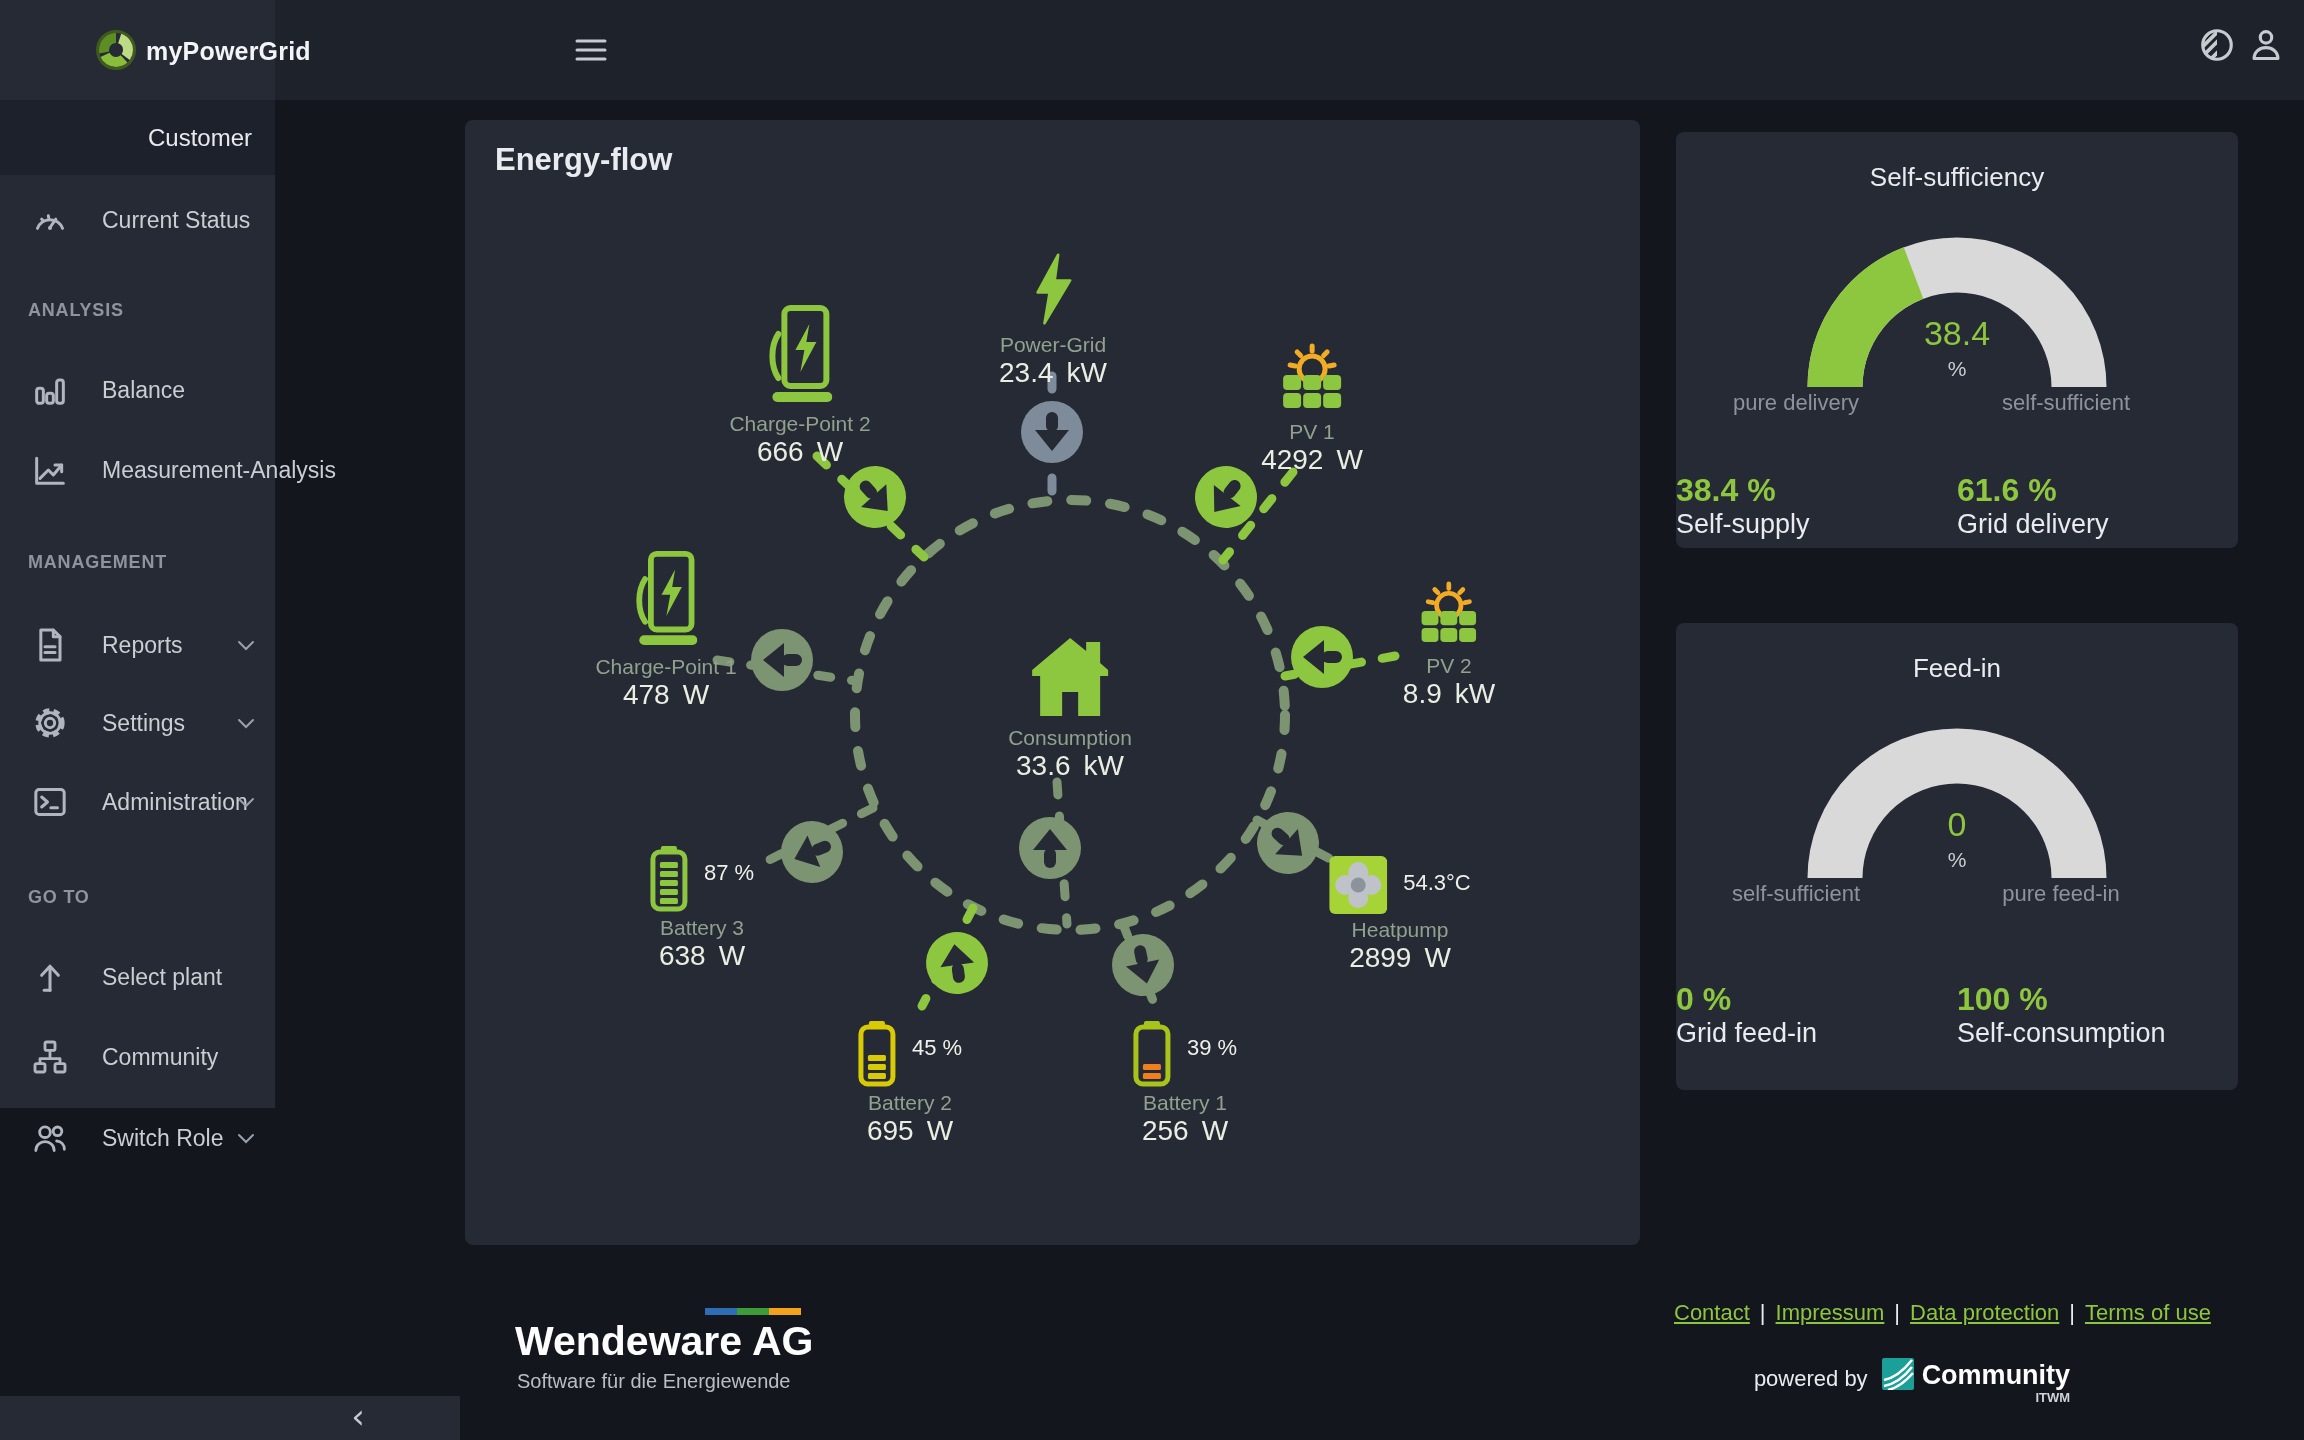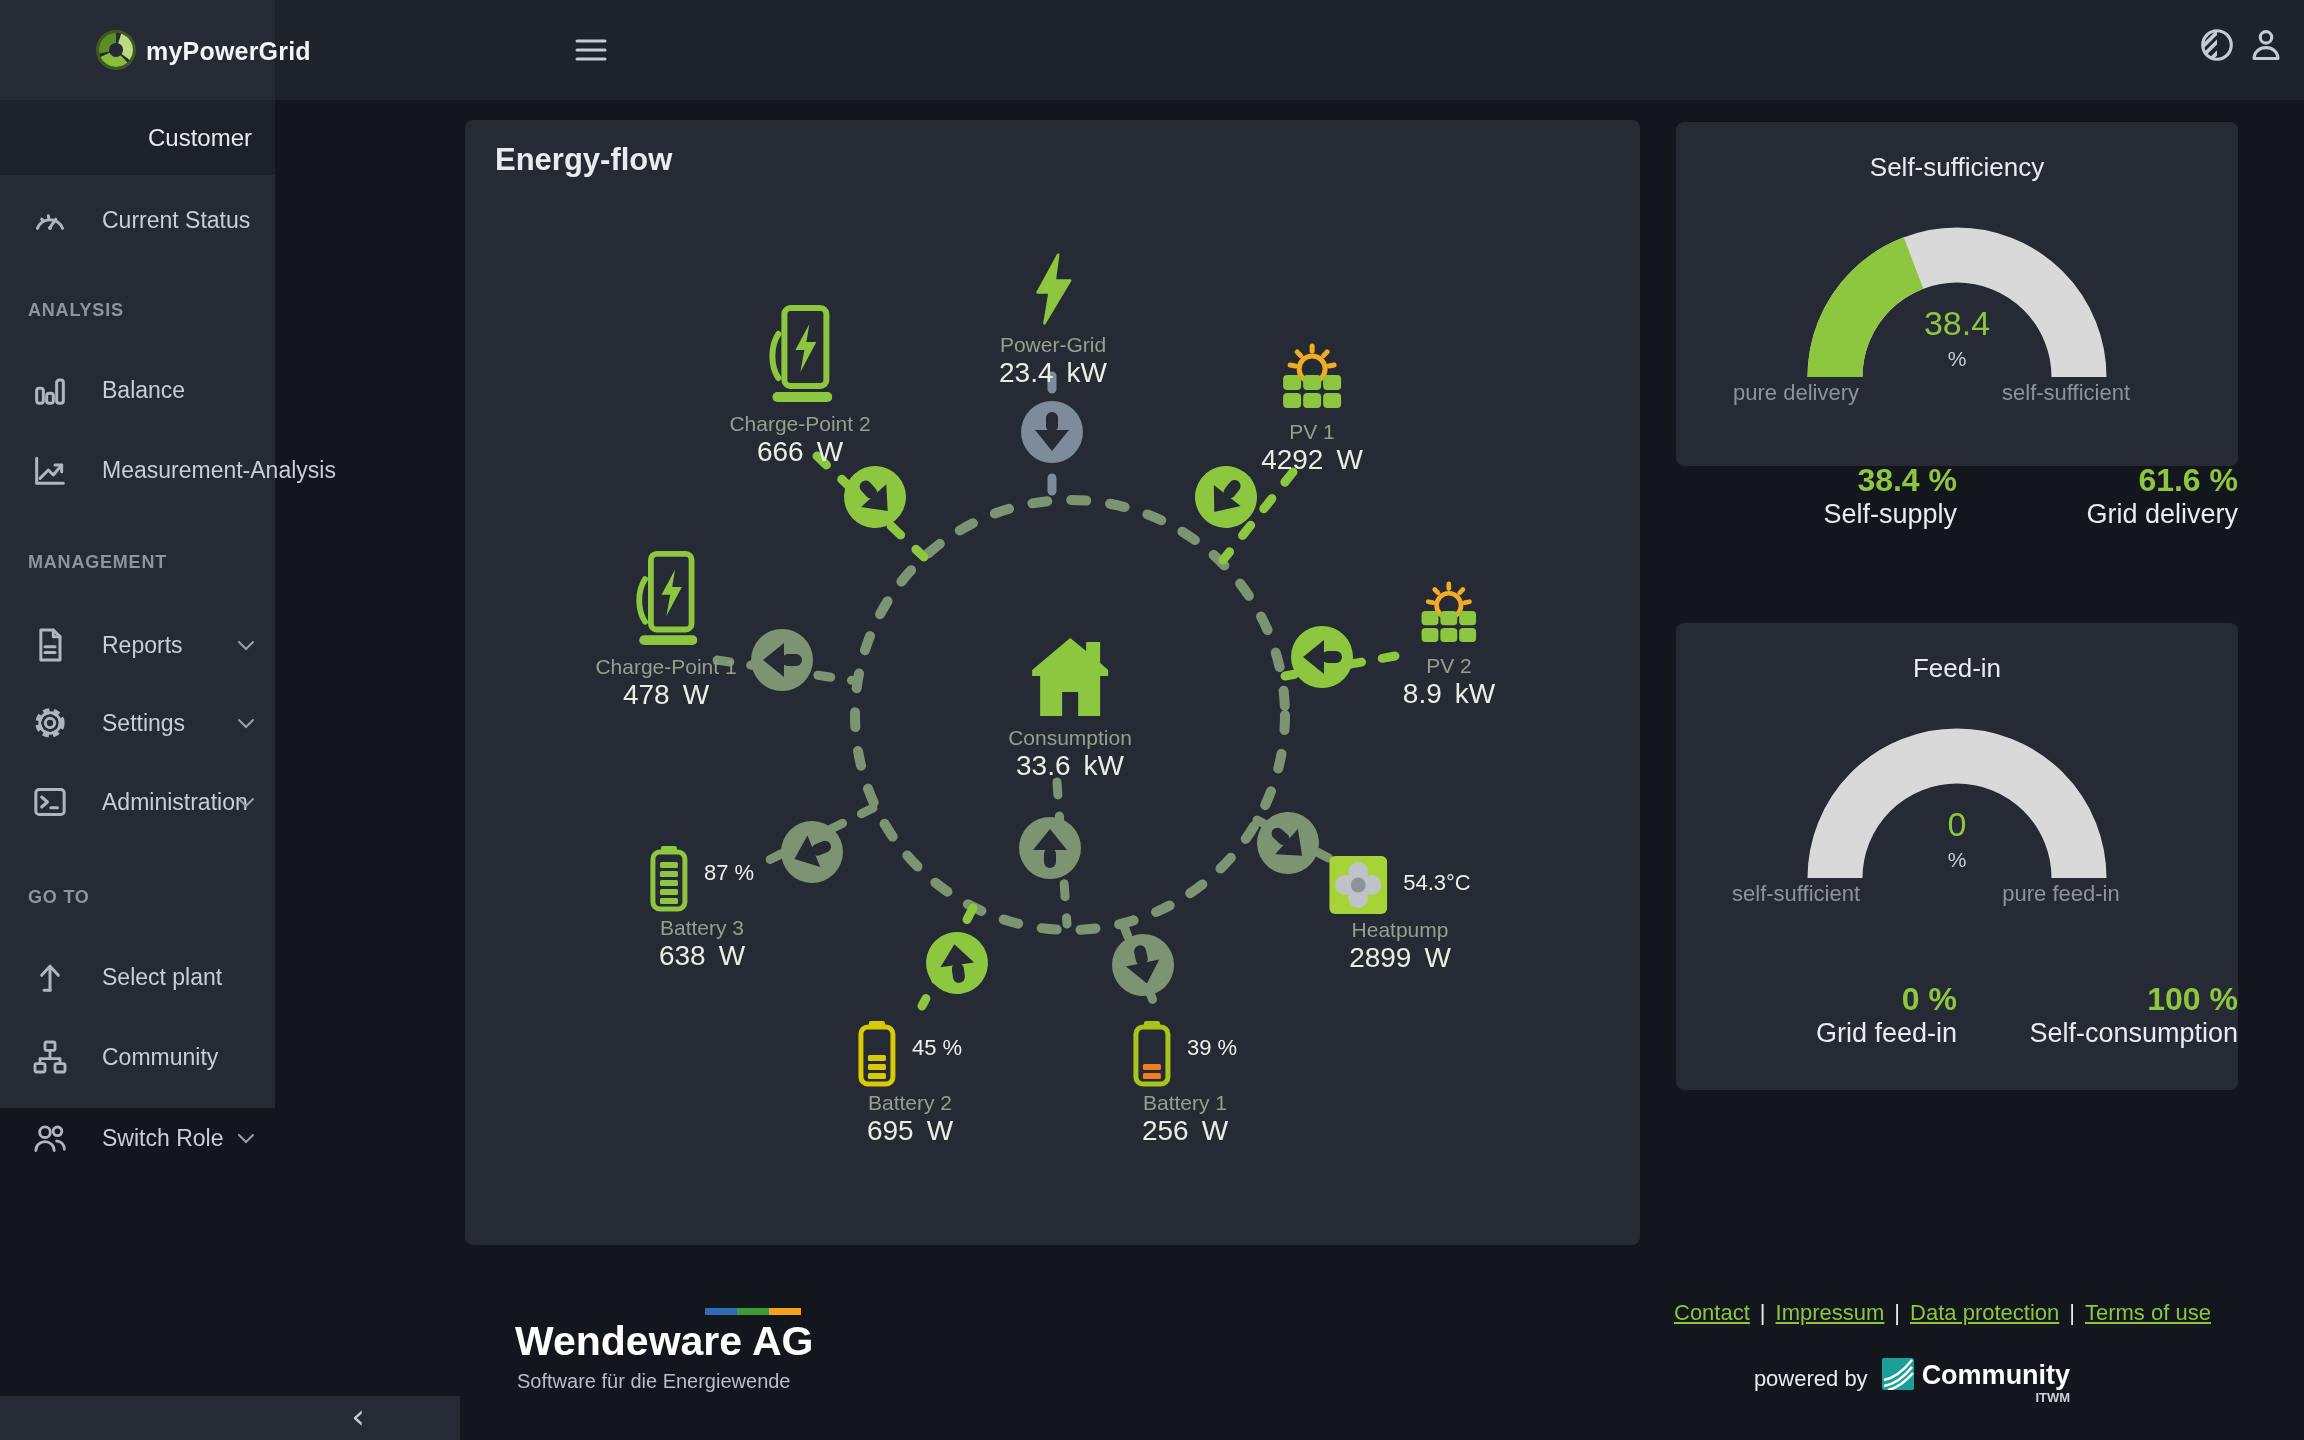--- a/index.html
+++ b/index.html
@@ -45,21 +45,21 @@
   .gtitle{position:absolute;left:0;width:100%;top:30px;text-align:center;font-size:26px;color:#e8ebef}
   .garc{position:absolute;left:41px;top:90px}
   .garc .track{fill:none;stroke:#d9d9d9;stroke-width:55}
   .garc .gfill{fill:none;stroke:#8dc63f;stroke-width:55}
   .gcenter{position:absolute;left:0;width:100%;top:182px;text-align:center}
   .gnum{display:block;font-size:34px;color:#8dc63f}
   .gunit{display:block;font-size:21px;color:#c8cdd4;margin-top:4px}
   .gscale{position:absolute;top:258px;left:0;width:100%}
   .gscale .sl{position:absolute;transform:translateX(-50%);font-size:22px;color:#8d929c;white-space:nowrap}
   .gstats{position:absolute;left:0;width:100%;display:flex}
-  .gstat{width:50%;text-align:right}
+  .gstat{width:50%;text-align:left}
   .gstat .v{font-size:32px;font-weight:bold;color:#8dc63f}
   .gstat .l{font-size:27px;color:#e8ebef;}
   
   #brand{position:absolute;left:515px;top:1300px}
   #brand-bar{position:absolute;left:190px;top:8px;width:96px;height:7px;display:flex}
   #brand-bar div{flex:1}
   #brand-name{position:absolute;left:0;top:18px;font-size:41px;font-weight:bold;color:#fdfdfd;white-space:nowrap}
   #brand-tagline{position:absolute;left:2px;top:70px;font-size:20px;color:#b9bec6;white-space:nowrap}
   #footer-links{position:absolute;top:1300px;left:1674px;width:476px;text-align:center;font-size:22px;white-space:nowrap}
   #footer-links a{color:#8cc63c;text-decoration:underline;cursor:pointer}
@@ -451,21 +451,21 @@
   <div class="node" style="left:605px;top:514px">
     <svg width="96" height="84" viewBox="0 0 96 84">
       <path fill="#8dc63f" fill-rule="evenodd" d="M48 4 L10 36 L10 42 L18 42 L18 82 L78 82 L78 42 L86 42 L86 36 L78 29 L78 8 L64 8 L64 17 Z
            M40 58 L56 58 L56 82 L40 82 Z"></path>
     </svg>
     <div class="nlabel">Consumption</div>
     <div class="nvalue"><span>33.6</span><span class="u">kW</span></div>
   </div>
 </div>
 
-<div class="gcard" style="top:122px;height:344px">
+<div class="gcard" style="top:132px;height:416px">
   <div class="gtitle">Self-sufficiency</div>
   <svg class="garc" width="480" height="170" viewBox="0 0 480 170">
     <path class="track" d="M 118 165 A 122 122 0 0 1 362 165"></path>
     <path class="gfill" d="M 118 165 A 122 122 0 0 1 362 165" pathLength="100" stroke-dasharray="38.4 100"></path>
   </svg>
   <div class="gcenter">
     <span class="gnum">38.4</span>
     <span class="gunit">%</span>
   </div>
   <div class="gscale">

